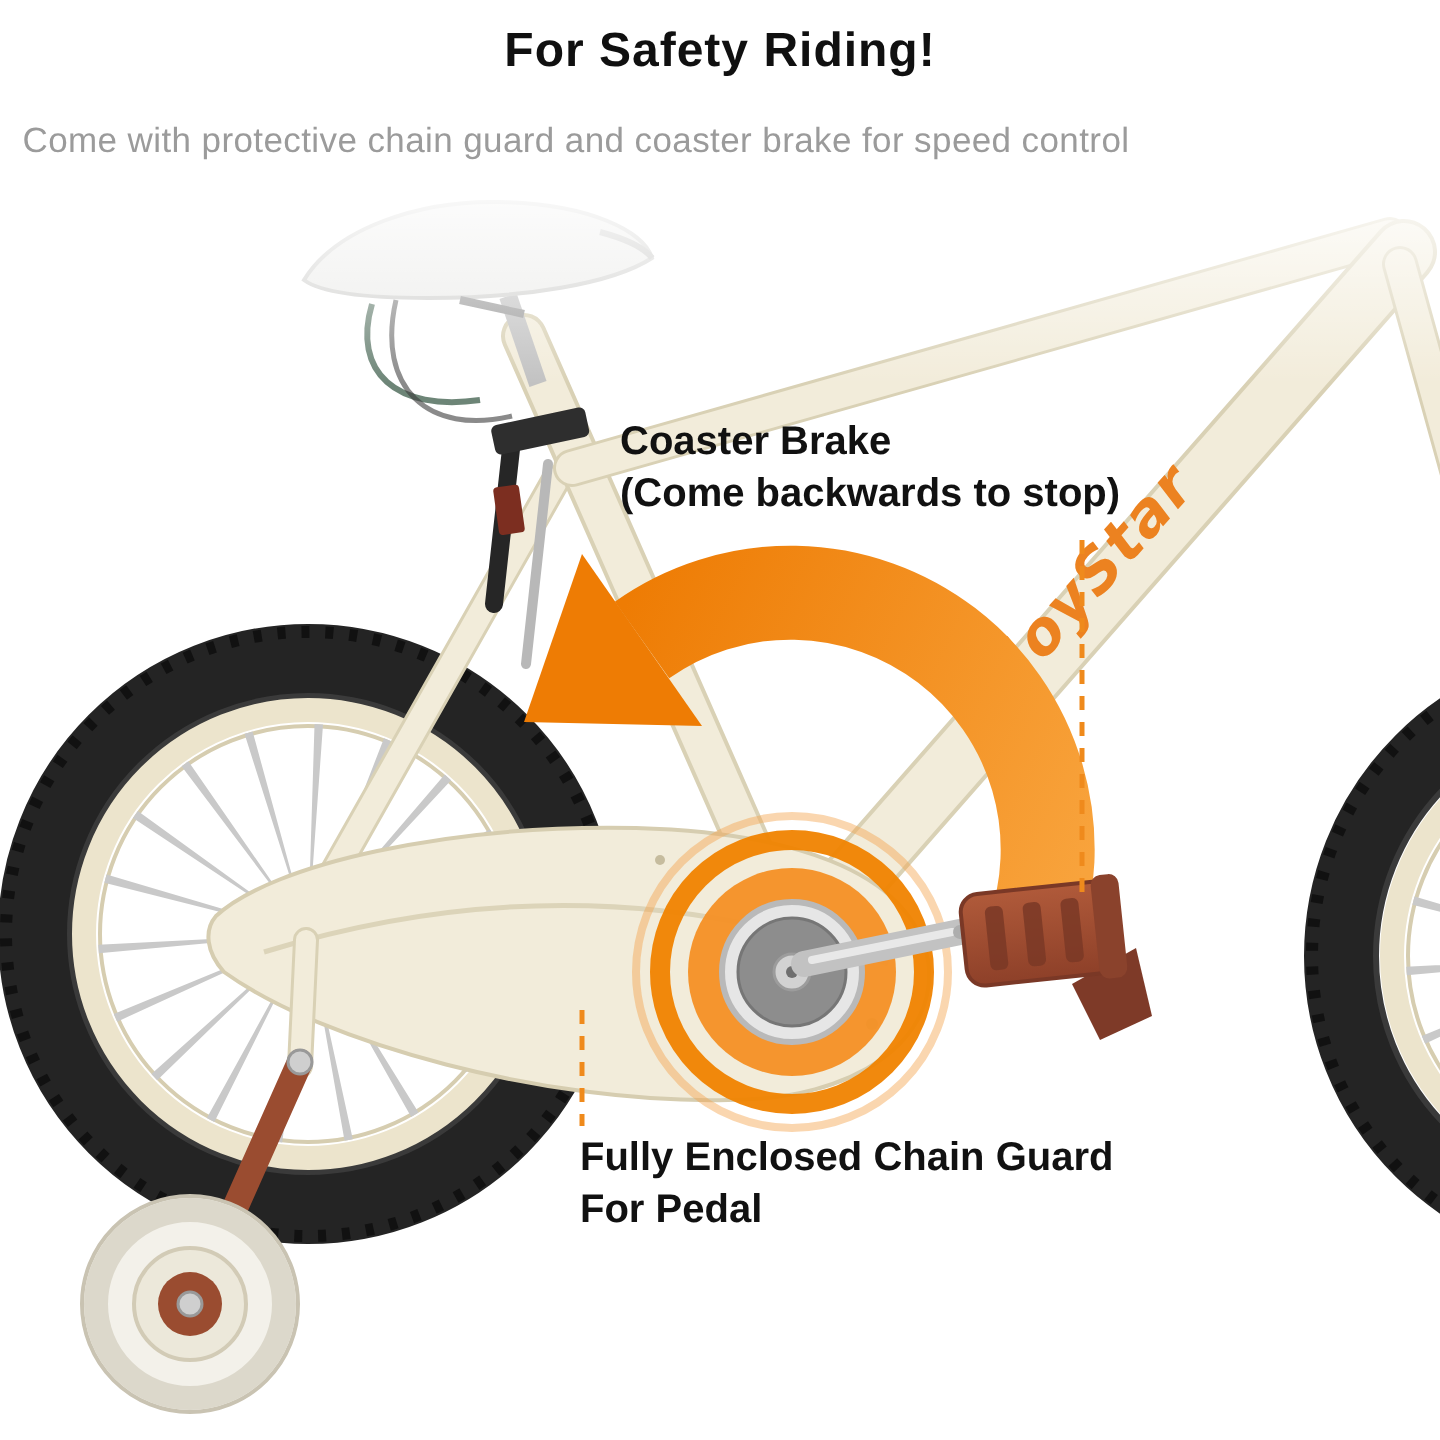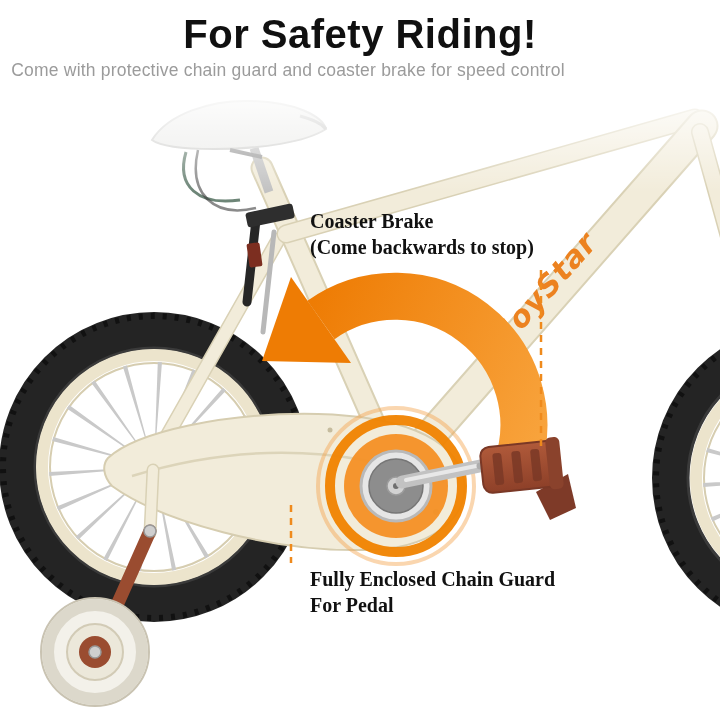--- a/index.html
+++ b/index.html
@@ -2,32 +2,32 @@
 <html><head>
 <meta charset="utf-8">
 <style>
   html,body{margin:0;padding:0;background:#ffffff;}
   .stage{
     position:relative;width:720px;height:720px;overflow:hidden;
     background:#ffffff;font-family:"Liberation Sans",sans-serif;
   }
   .title{
     position:absolute;top:12px;left:0;width:720px;text-align:center;
-    font-size:40px;font-weight:bold;color:#101010;letter-spacing:.5px;
+    font-size:24px;font-weight:bold;color:#101010;letter-spacing:.5px;
   }
   .subtitle{
     position:absolute;top:60px;left:0;width:576px;text-align:center;
     font-size:17.5px;font-weight:500;color:#9b9b9b;letter-spacing:.2px;
   }
   .callout{
     position:absolute;font-size:20px;font-weight:bold;color:#111111;
-    line-height:26px;white-space:nowrap;font-family:Liberation Serif, serif;
+    line-height:26px;white-space:nowrap;
   }
   .callout1{left:310px;top:208px;}
-  .callout2{left:310px;top:566px;}
+  .callout2{left:290px;top:566px;}
   svg.scene{position:absolute;left:0;top:0;}
 </style>
 </head>
 <body>
 
 <div class="stage">
 
   <svg class="scene" width="720" height="720" viewBox="0 0 720 720">
     <defs>
       <linearGradient id="fadeGrad" x1="0" y1="85" x2="0" y2="192" gradientUnits="userSpaceOnUse">

